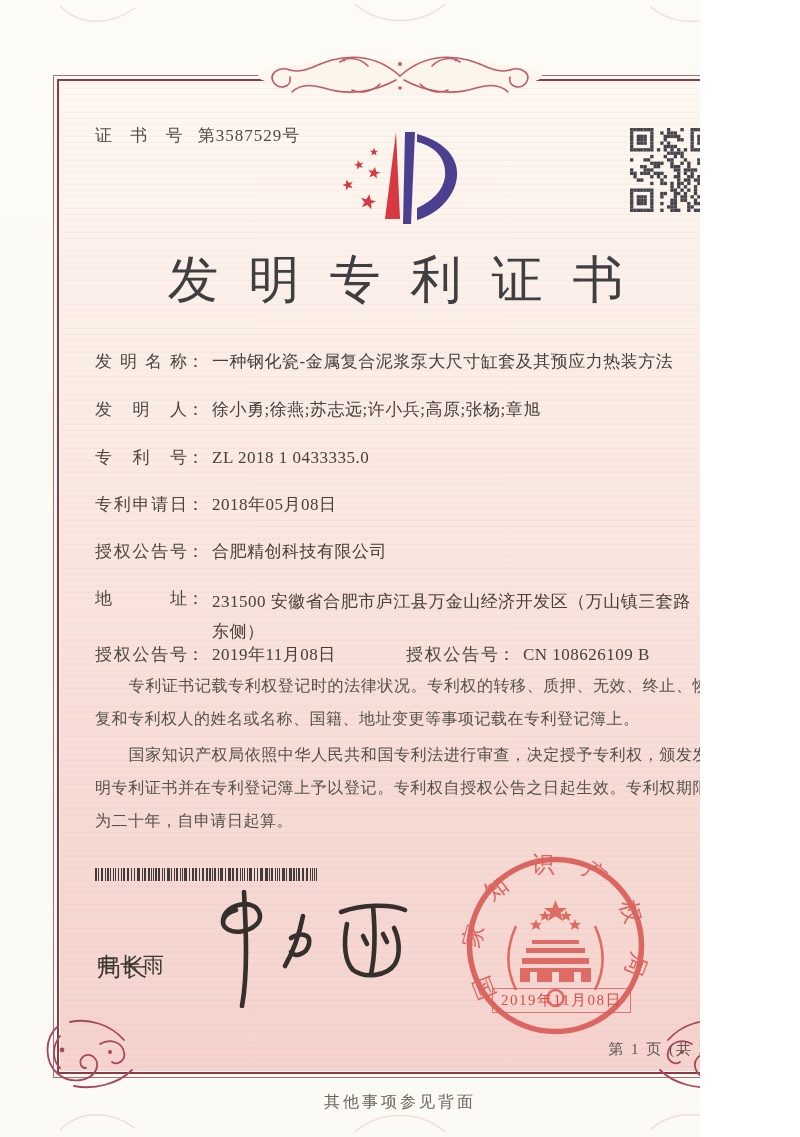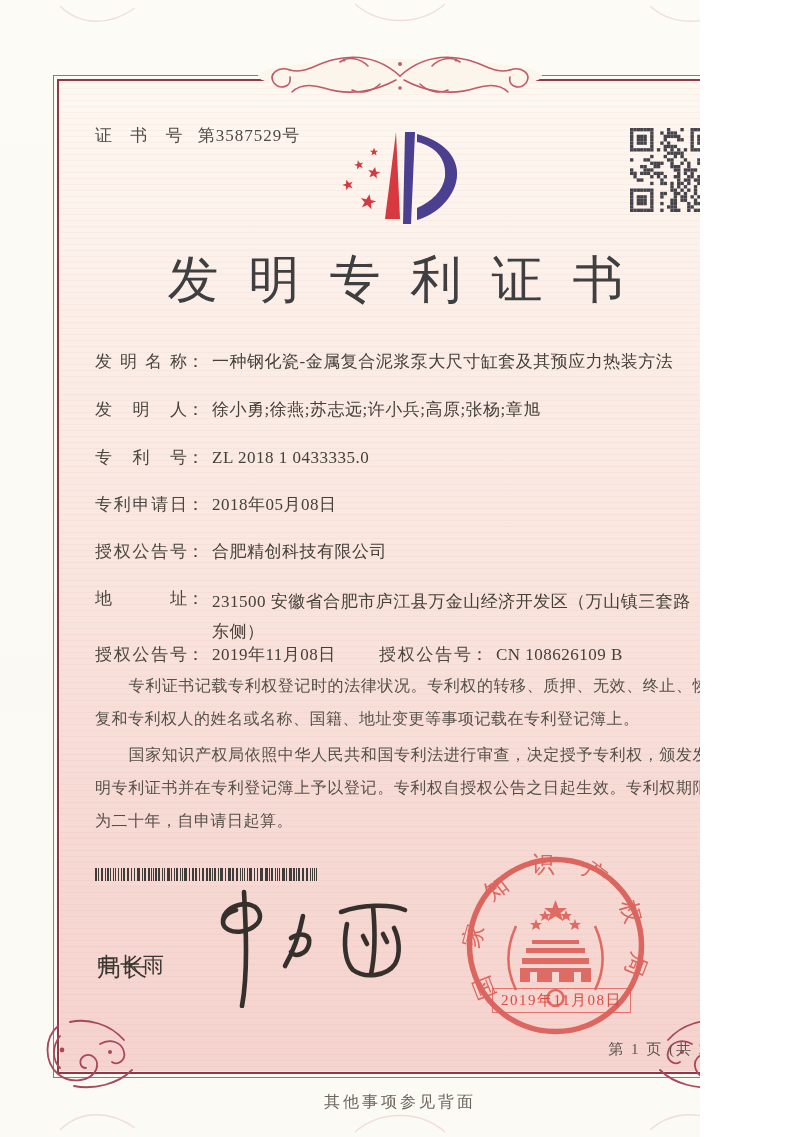--- a/index.html
+++ b/index.html
@@ -25,21 +25,21 @@
   .qr-wrap{position:absolute;left:630px;top:128px;width:84px;height:84px;}
   .doc-title{position:absolute;left:53px;top:246px;width:685px;text-align:center;
     font-size:51px;color:#3f3e40;letter-spacing:30px;text-indent:30px;font-weight:500;}
   
   .field-row{position:absolute;left:95px;width:616px;font-size:17px;color:#45403a;}
   .flabel{display:inline-block;width:92px;text-align:justify;text-align-last:justify;
     color:#4a453f;vertical-align:top;}
   .colon{margin:0 2px 0 0;}
   .fvalue{margin-left:6px;letter-spacing:0.5px;}
   .fvalue.wrap{display:inline-block;width:486px;vertical-align:top;line-height:1.75;}
-  .sub-group{position:absolute;left:284px;top:0;}
+  .sub-group{position:absolute;left:311px;top:0;}
   
   .body-text{position:absolute;left:95px;top:670px;width:614px;font-size:16px;
     color:#56504a;text-align:justify;line-height:2.06;letter-spacing:0.5px;}
   .body-text p{margin:0 0 3px 0;text-indent:2.1em;}
   
   .barcode{position:absolute;left:95px;top:867px;}
   .signer-title{position:absolute;left:97px;top:952px;font-size:24px;letter-spacing:2px;color:#3b3631;}
   .signer-name{position:absolute;left:97px;top:951px;font-size:21px;letter-spacing:2px;color:#3b3631;}
   .signature{position:absolute;left:195px;top:878px;}
   .seal-svg{position:absolute;left:458px;top:848px;}

